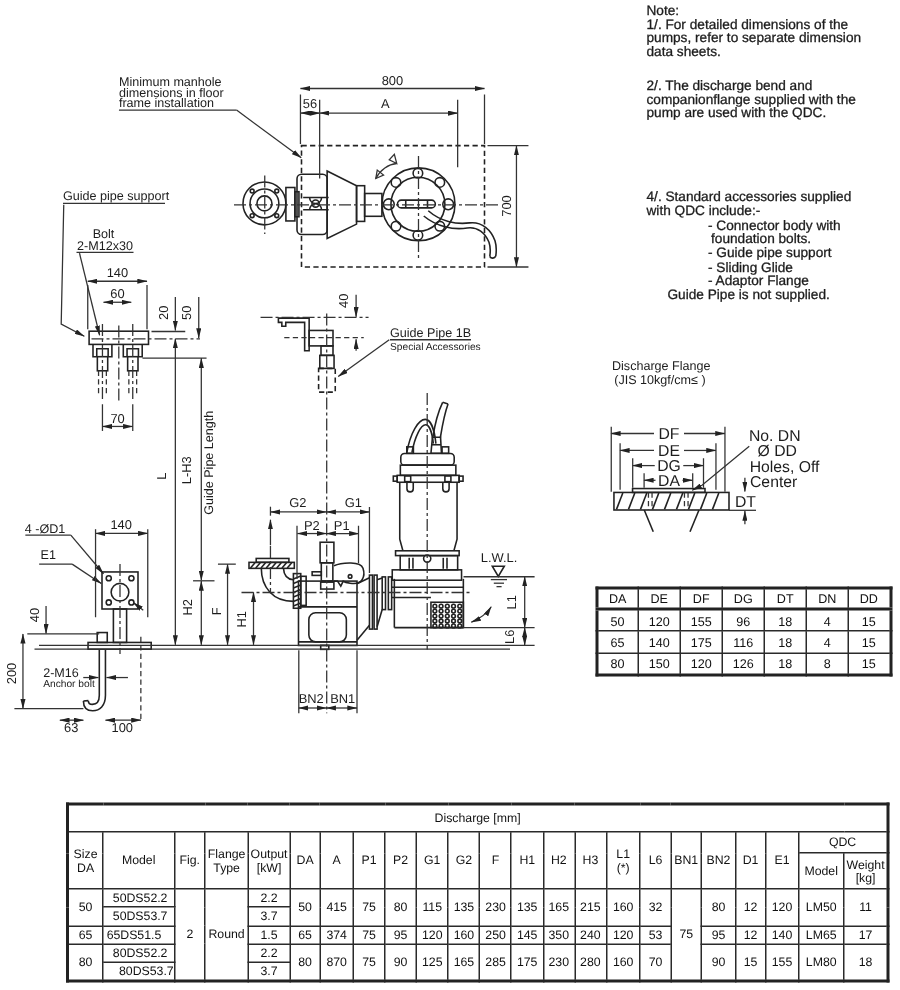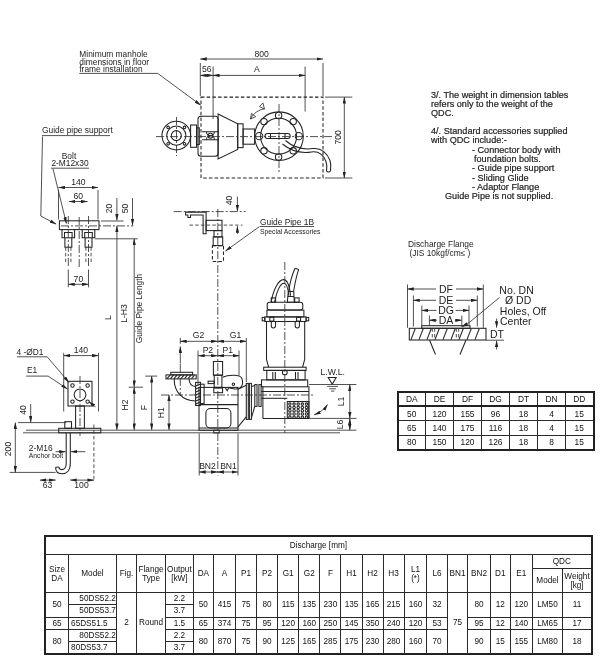--- a/index.html
+++ b/index.html
@@ -629,23 +629,24 @@
 <text x="505" y="304.1" font-size="10.5">Ø  DD</text>
 
 <text x="499.8" y="314.6" font-size="10.5">Holes, Off</text>
 
 <text x="500" y="324.7" font-size="10.5">Center</text>
 
 <text x="497" y="337.8" font-size="10.5" text-anchor="middle">DT</text>
 </g>
 </svg>
 
-
-
-<div class="notes" style="top:90.7px">3/. The weight in dimension tables<br>refers only to the weight of the<br>QDC.</div>
+<div class="notes" style="top:2.6px">Note:<br>1/. For detailed dimensions of the<br>pumps, refer to separate dimension<br>data sheets.</div>
+
+<div class="notes" style="top:52.9px">2/. The discharge bend and<br>companionflange supplied with the<br>pump are used with the QDC.</div>
+
 
 <div class="notes" style="top:127.1px;line-height:9.3px">4/. Standard accessories supplied<br>with QDC include:-<br><span style="margin-left:41px">- Connector body with</span><br><span style="margin-left:43px">foundation bolts.</span><br><span style="margin-left:41px">- Guide pipe support</span><br><span style="margin-left:41px">- Sliding Glide</span><br><span style="margin-left:41px">- Adaptor Flange</span><br><span style="margin-left:14px">Guide Pipe is not supplied.</span></div>
 
 <table style="position:absolute;left:396.5px;top:391px;width:196px;font-size:8.4px;border:2px solid #222">
       <colgroup>
         <col style="width:28px">
         <col style="width:28px">
         <col style="width:28px">
         <col style="width:28px">
         <col style="width:28px">
@@ -745,21 +746,21 @@
           <td rowspan="2">D1</td>
           <td rowspan="2">E1</td>
           <td colspan="2">QDC</td>
         </tr>
 <tr style="height:24px">
           <td>Model</td>
           <td>Weight<br>[kg]</td>
         </tr>
 <tr style="height:12.3px">
           <td rowspan="2">50</td>
-          <td style="text-align:right;padding-left:2px">50DS52.2</td>
+          <td style="text-align:center;padding-left:2px">50DS52.2</td>
           <td rowspan="5">2</td>
           <td rowspan="5">Round</td>
           <td>2.2</td>
           <td rowspan="2">50</td>
           <td rowspan="2">415</td>
           <td rowspan="2">75</td>
           <td rowspan="2">80</td>
           <td rowspan="2">115</td>
           <td rowspan="2">135</td>
           <td rowspan="2">230</td>
@@ -769,21 +770,21 @@
           <td rowspan="2">160</td>
           <td rowspan="2">32</td>
           <td rowspan="5">75</td>
           <td rowspan="2">80</td>
           <td rowspan="2">12</td>
           <td rowspan="2">120</td>
           <td rowspan="2">LM50</td>
           <td rowspan="2">11</td>
         </tr>
 <tr style="height:12.3px">
-          <td style="text-align:right;padding-left:2px">50DS53.7</td>
+          <td style="text-align:center;padding-left:2px">50DS53.7</td>
           <td>3.7</td>
         </tr>
 <tr style="height:12.3px">
           <td>65</td>
           <td style="text-align:left;padding-left:2px">65DS51.5</td>
           <td>1.5</td>
           <td>65</td>
           <td>374</td>
           <td>75</td>
           <td>95</td>
@@ -796,39 +797,39 @@
           <td>120</td>
           <td>53</td>
           <td>95</td>
           <td>12</td>
           <td>140</td>
           <td>LM65</td>
           <td>17</td>
         </tr>
 <tr style="height:12.3px">
           <td rowspan="2">80</td>
-          <td style="text-align:right;padding-left:2px">80DS52.2</td>
+          <td style="text-align:center;padding-left:2px">80DS52.2</td>
           <td>2.2</td>
           <td rowspan="2">80</td>
           <td rowspan="2">870</td>
           <td rowspan="2">75</td>
           <td rowspan="2">90</td>
           <td rowspan="2">125</td>
           <td rowspan="2">165</td>
           <td rowspan="2">285</td>
           <td rowspan="2">175</td>
           <td rowspan="2">230</td>
           <td rowspan="2">280</td>
           <td rowspan="2">160</td>
           <td rowspan="2">70</td>
           <td rowspan="2">90</td>
           <td rowspan="2">15</td>
           <td rowspan="2">155</td>
           <td rowspan="2">LM80</td>
           <td rowspan="2">18</td>
         </tr>
 <tr style="height:12.3px">
-          <td style="text-align:left;padding-left:2px">80DS53.7</td>
+          <td style="text-align:right;padding-left:2px">80DS53.7</td>
           <td>3.7</td>
         </tr>
 </tbody>
     </table>
 </div>
 
 </body></html>

